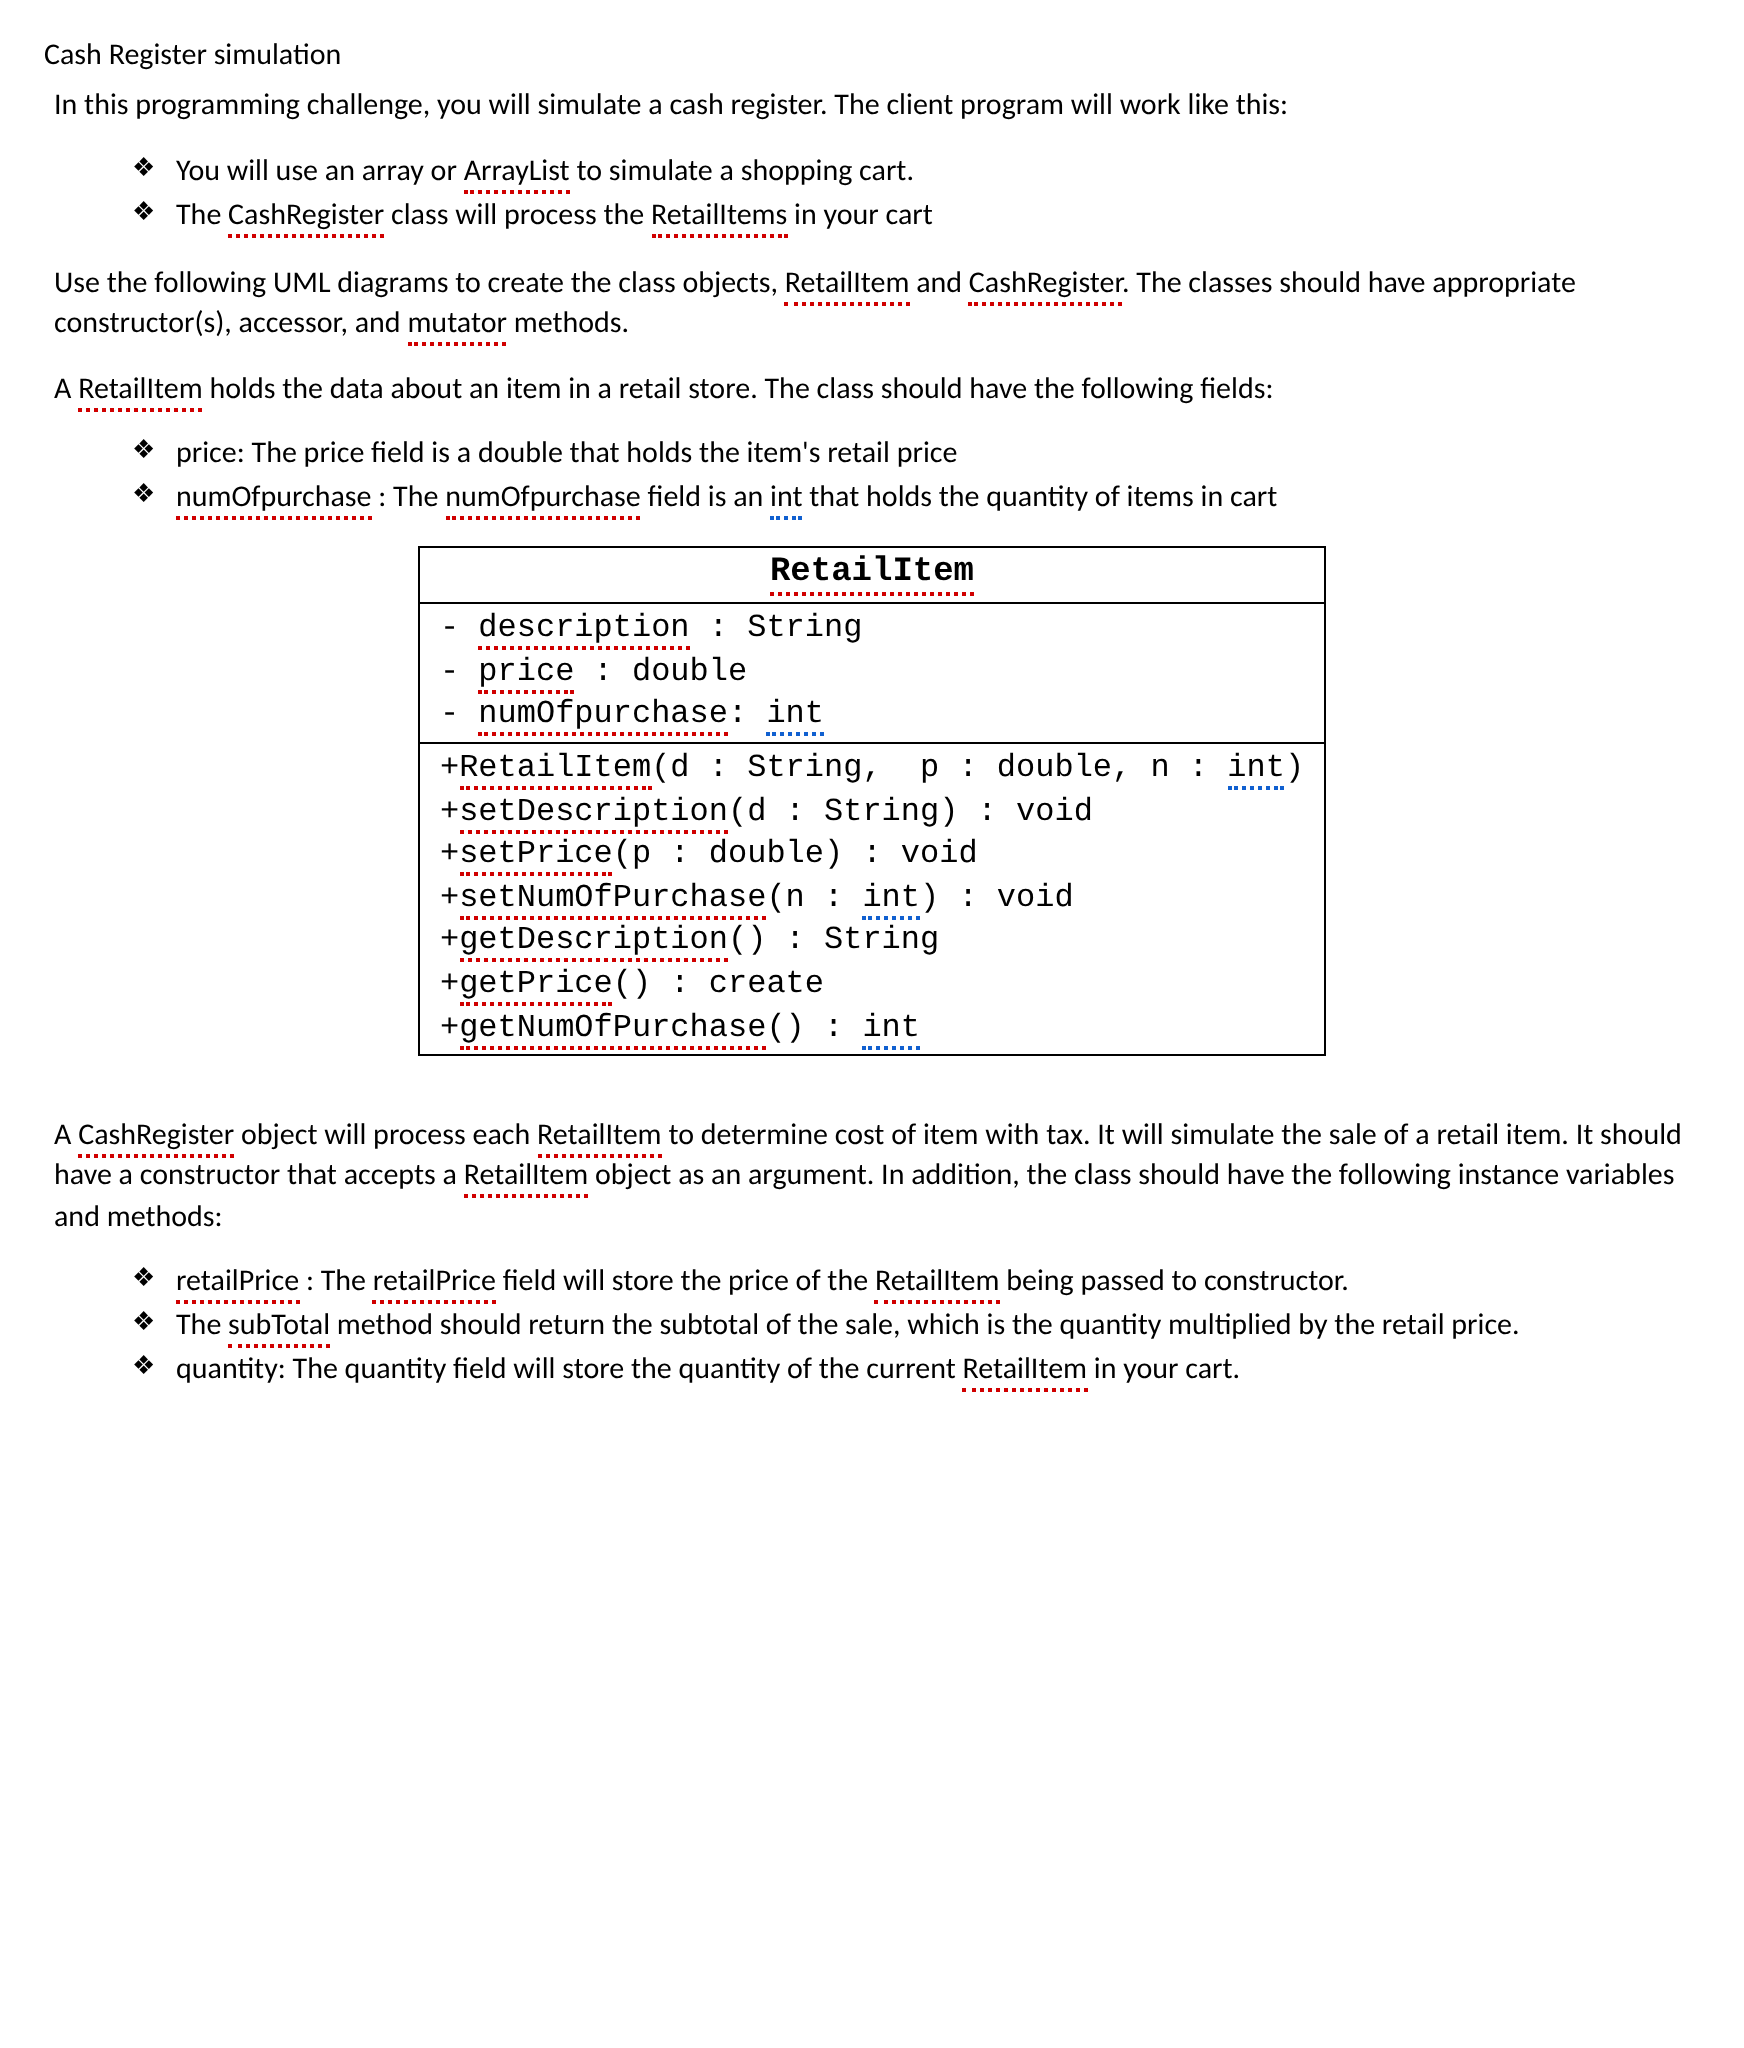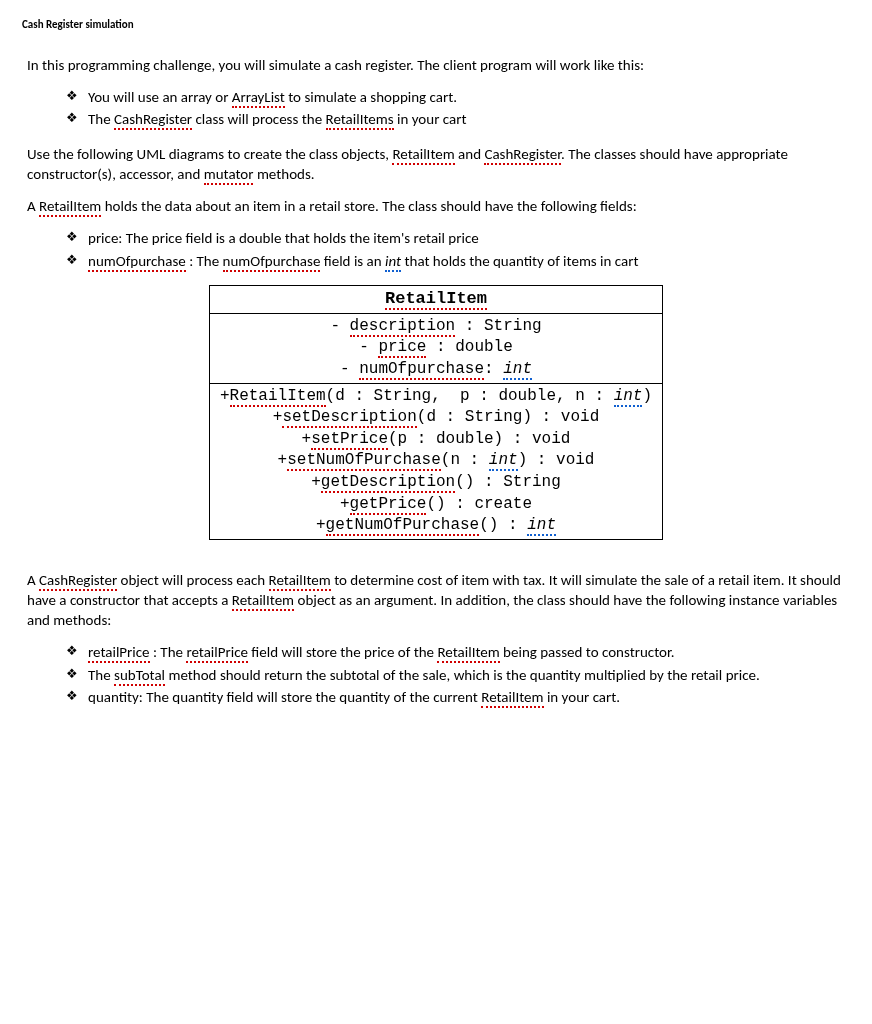--- a/index.html
+++ b/index.html
@@ -7,23 +7,23 @@
     font-size: 15px;
     color: #000;
     background: #fff;
     margin: 0;
     padding: 18px 22px;
     line-height: 1.35;
     width: 872px;
     box-sizing: border-box;
   }
   h1 {
-    font-size: 11px;
-    font-weight: bold;
-    margin: 0 0 22px 0;
+    font-size: 15px;
+    font-weight: normal;
+    margin: 0 0 5px 0;
   }
   p { margin: 0 0 12px 5px; }
   ul.dia {
     list-style: none;
     padding: 0;
     margin: 0 0 14px 44px;
   }
   ul.dia li {
     position: relative;
     padding-left: 22px;
@@ -36,36 +36,35 @@
     top: 0;
     font-size: 13px;
   }
   .spell {
     border-bottom: 2px dotted #d00000;
     padding-bottom: 0;
   }
   .grammar {
     border-bottom: 2px dotted #1060d0;
     padding-bottom: 0;
-    font-style: italic;
   }
   .uml-wrap {
     display: flex;
     justify-content: center;
     margin: 4px 0 30px 0;
   }
   table.uml {
     border-collapse: collapse;
     font-family: "Courier New", monospace;
     font-size: 16px;
   }
   table.uml td, table.uml th {
     border: 1.5px solid #000;
     padding: 2px 10px;
-    text-align: center;
+    text-align: left;
     white-space: pre;
     line-height: 1.35;
   }
   table.uml th {
     text-align: center;
     font-weight: bold;
     font-size: 17px;
   }
 </style>
 </head>

